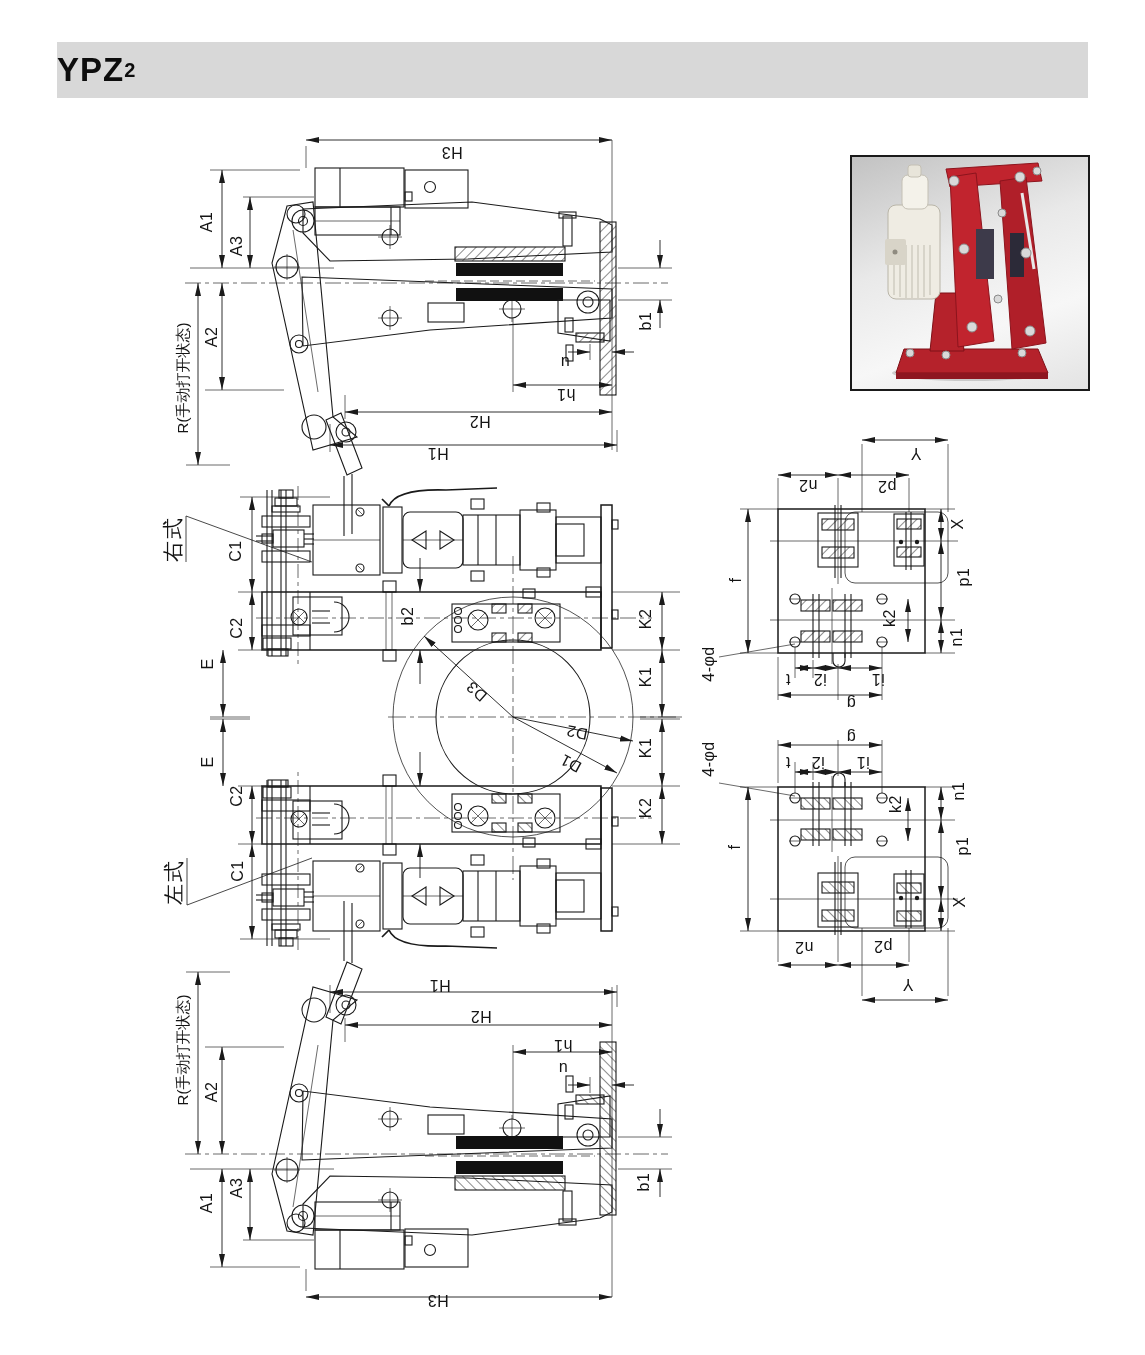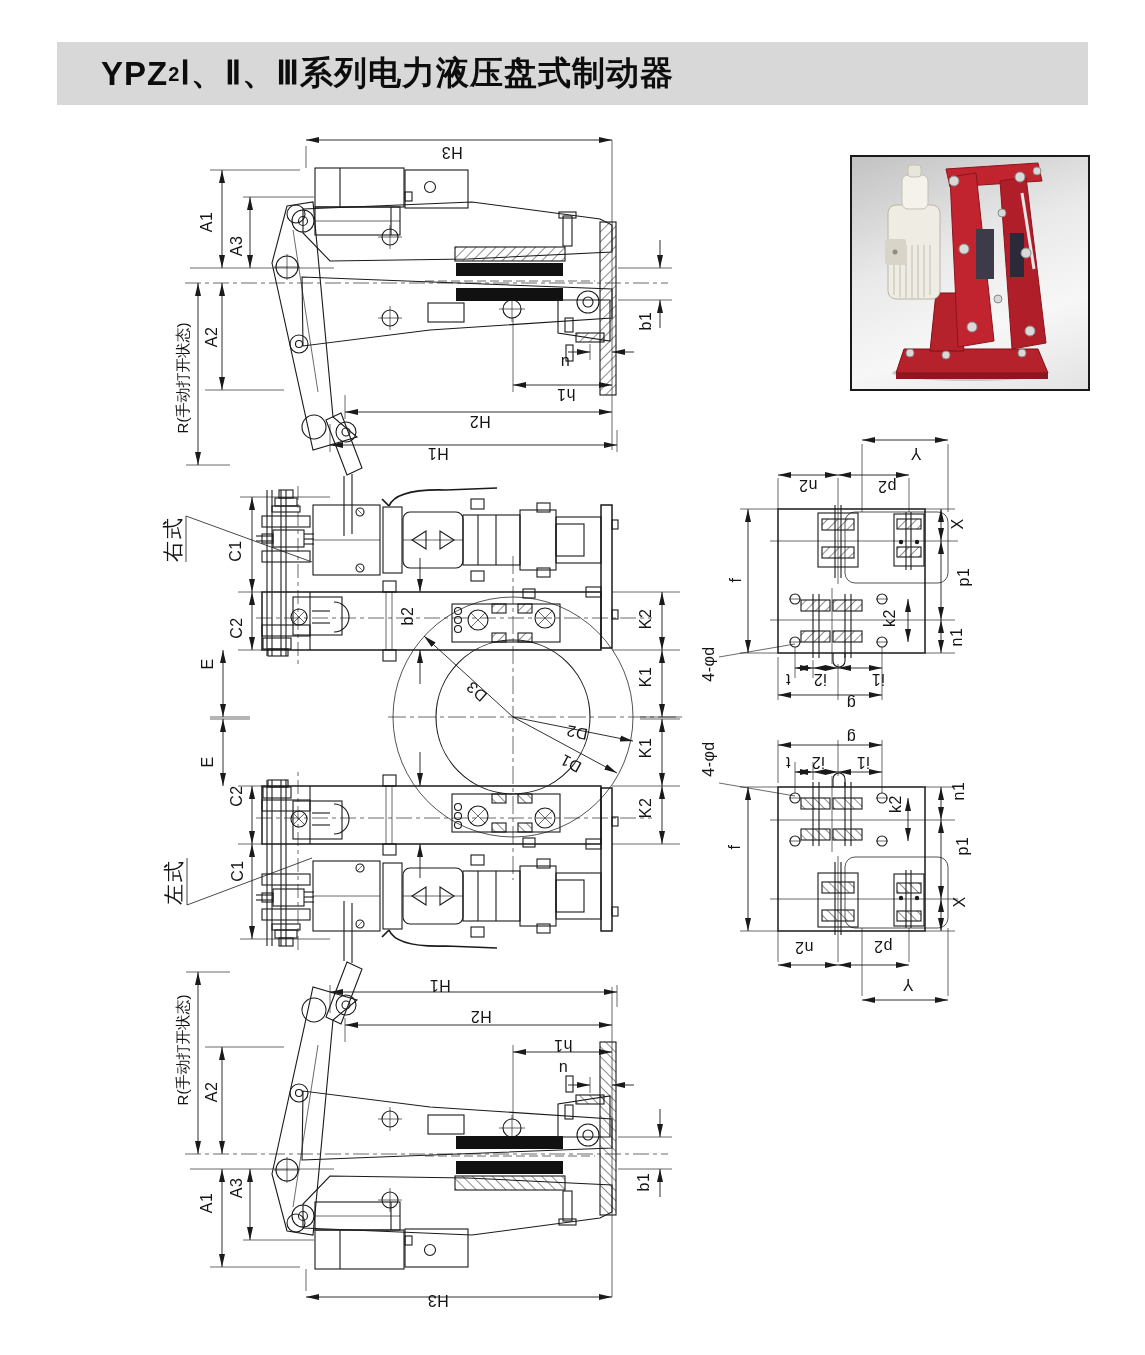--- a/index.html
+++ b/index.html
@@ -1,23 +1,23 @@
 <!DOCTYPE html>
 <html><head>
 <meta charset="utf-8">
 <style>
   html,body{margin:0;padding:0;background:#ffffff;}
   #stage{
     position:relative;width:1145px;height:1355px;background:#ffffff;overflow:hidden;
     font-family:"Liberation Sans", sans-serif;color:#111;
   }
   .titlebar{
-    position:absolute;left:57px;top:42px;width:1031px;height:63px;
+    position:absolute;left:57px;top:42px;width:1031px;height:56px;
     background:#d8d8d8;display:flex;align-items:center;
-    font-size:33px;font-weight:bold;letter-spacing:1px;padding-left:44px;box-sizing:border-box;
+    font-size:33px;font-weight:bold;letter-spacing:1px;box-sizing:border-box;
     color:#0d0d0d;
   }
   .titlebar sub{font-size:20px;line-height:0;}
   #art{position:absolute;left:0;top:0;}
   .labels{position:absolute;left:0;top:0;width:1145px;height:1355px;pointer-events:none;}
   .lbl{
     position:absolute;font-size:16px;letter-spacing:0.5px;color:#141414;
     white-space:nowrap;transform-origin:center center;line-height:1;
   }
   .lbl.cn{font-size:21px;letter-spacing:2px;}
@@ -30,21 +30,20 @@
   .photo svg{display:block;width:100%;height:100%;}
 </style>
 </head>
 <body>
 
 <div id="stage">
 
   <div class="titlebar">
     <span>YPZ</span>
       <sub>2</sub>
-      <span>Ⅰ、Ⅱ、Ⅲ系列电力液压盘式制动器</span>
   </div>
 
   <svg id="art" width="1145" height="1355" viewBox="0 0 1145 1355">
     <defs>
       <marker id="ae" markerWidth="14" markerHeight="8" refX="13" refY="4" orient="auto" markerUnits="userSpaceOnUse">
         <path d="M13,4 L0,1 L0,7 Z" fill="#1a1a1a"></path>
       </marker>
       <marker id="as" markerWidth="14" markerHeight="8" refX="1" refY="4" orient="auto" markerUnits="userSpaceOnUse">
         <path d="M1,4 L14,1 L14,7 Z" fill="#1a1a1a"></path>
       </marker>

